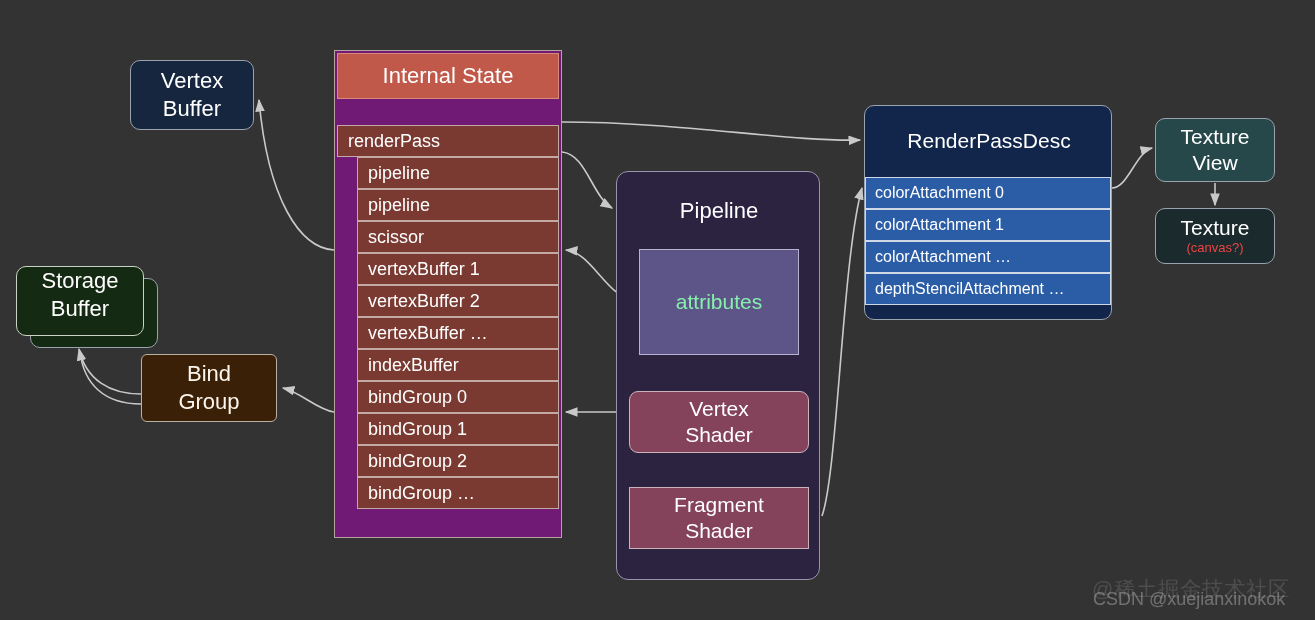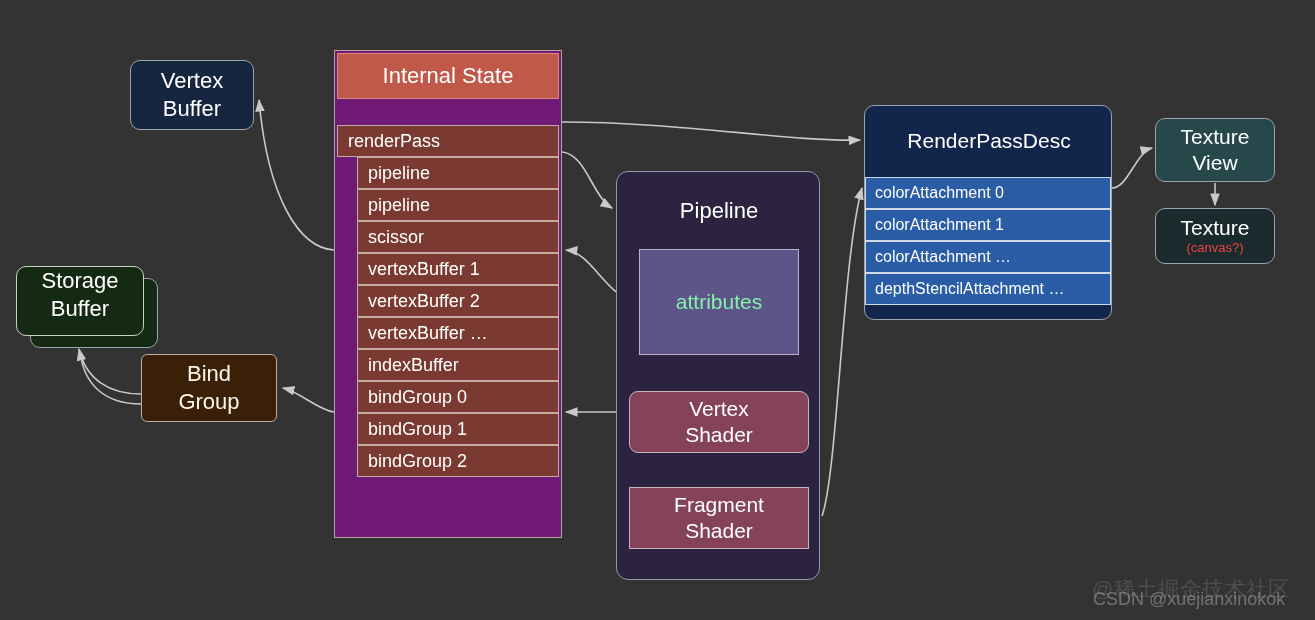--- a/index.html
+++ b/index.html
@@ -337,20 +337,21 @@
         <div class="is-row indent">pipeline</div>
         <div class="is-row indent">pipeline</div>
         <div class="is-row indent">scissor</div>
         <div class="is-row indent">vertexBuffer 1</div>
         <div class="is-row indent">vertexBuffer 2</div>
         <div class="is-row indent">vertexBuffer …</div>
         <div class="is-row indent">indexBuffer</div>
         <div class="is-row indent">bindGroup 0</div>
         <div class="is-row indent">bindGroup 1</div>
         <div class="is-row indent">bindGroup 2</div>
+        <div class="is-row indent">bindGroup …</div>
       </div>
   </div>
 
   <div id="pipeline">
     <div id="pipeline-title">Pipeline</div>
     <div id="attributes">attributes</div>
     <div id="vertex-shader">
       <span>Vertex</span>
       <span>Shader</span>
     </div>

